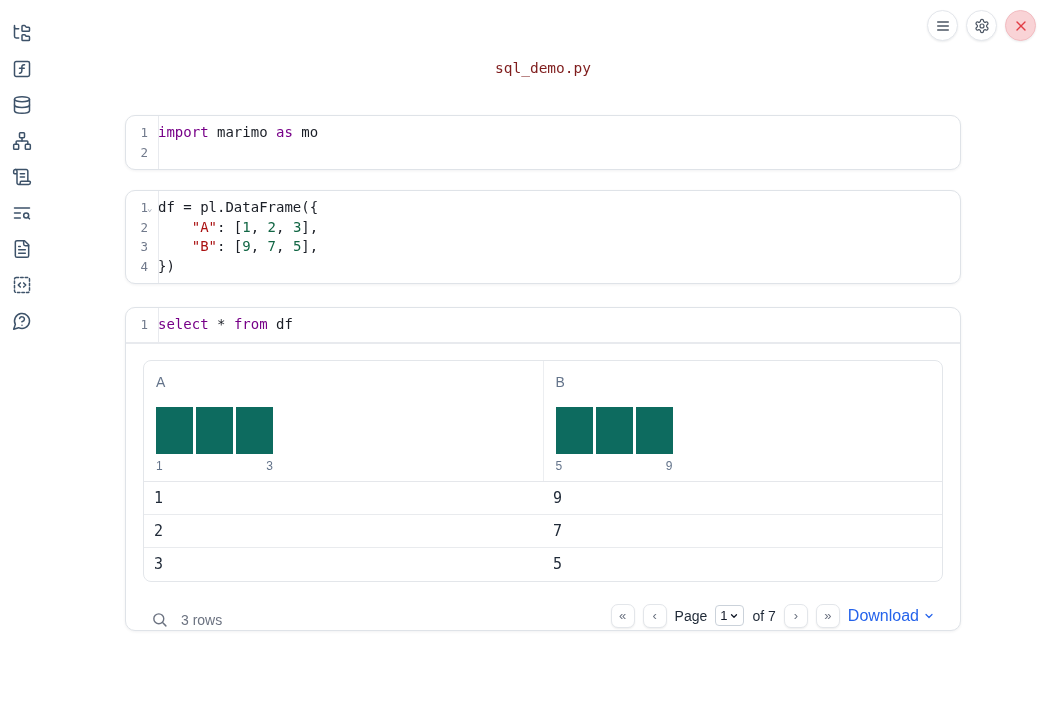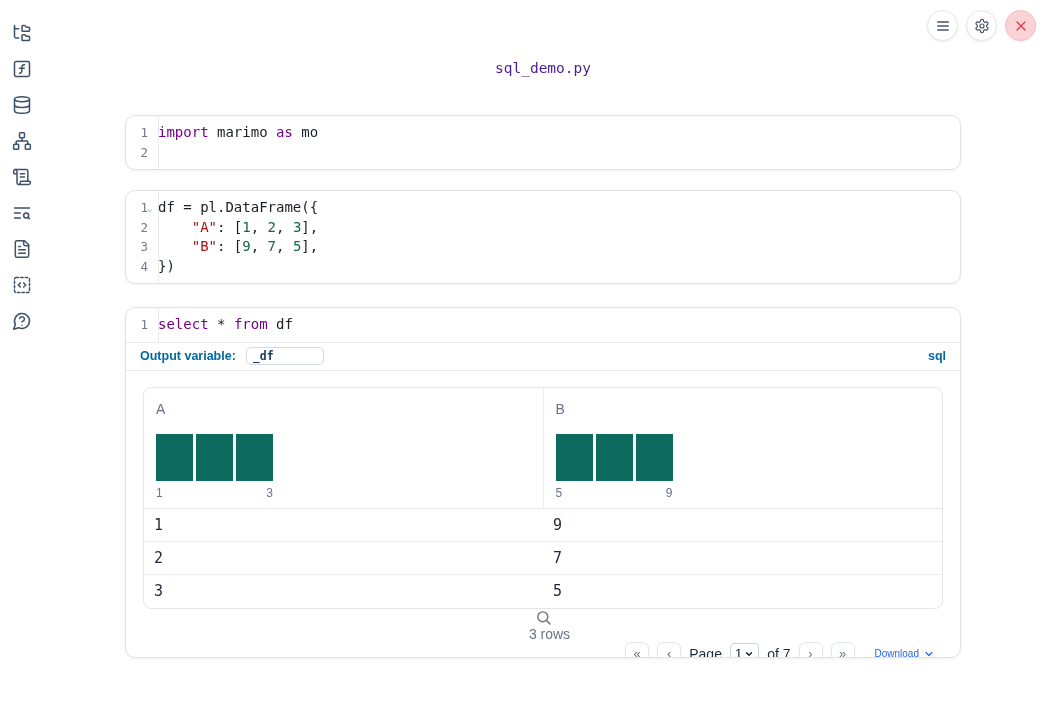--- a/index.html
+++ b/index.html
@@ -15,21 +15,21 @@
   
   .topbar { position:absolute; top:10px; right:7px; display:flex; gap:8px; }
   .circle-btn { width:31px; height:31px; border-radius:50%; background:#fff;
     border:1px solid #e4e7ec; box-shadow:0 1px 2px rgba(16,24,40,.08);
     display:flex; align-items:center; justify-content:center; color:#4b5563; }
   .circle-btn svg { width:16px; height:16px; }
   .circle-btn.close { background:#f9d3d6; border-color:#f3bcc1; color:#e23c45; }
 
   
   .main { position:absolute; left:125px; top:0; width:836px; }
-  .nb-title { padding-top:60px; text-align:center; color:#4c1d95;
+  .nb-title { padding-top:60px; text-align:center; color:#7f1d1d;
     font-family:"DejaVu Sans Mono", monospace; font-size:14.5px; }
 
   .cell { border:1px solid #dfe3e8; border-radius:10px; background:#fff;
     box-shadow:0 1px 3px rgba(15,23,42,.06); overflow:hidden; }
   .cell-1 { margin-top:39px; }
   .cell-2 { margin-top:20px; }
   .cell-3 { margin-top:23px; }
 
   .code-area { position:relative; padding:7px 0; }
   .code-area::before { content:""; position:absolute; left:32px; top:0; bottom:0;
@@ -62,36 +62,36 @@
   .col-label { color:#64748b; font-size:14px; line-height:15px; margin-bottom:17px; }
   .hist { display:flex; align-items:flex-end; gap:3px; height:47px; width:117px; }
   .hist .bar { flex:1; background:#0d6b5f; }
   .hist-axis { display:flex; justify-content:space-between; width:117px;
     margin-top:5px; color:#64748b; font-size:12px; line-height:14px; }
   .trow { display:flex; align-items:center; height:33px; border-bottom:1px solid #e9ebee;
     font-family:"DejaVu Sans Mono", monospace; font-size:15px; color:#1f2937; }
   .trow:last-child { border-bottom:none; }
   .td { flex:1; padding:0 10px; }
 
-  .tfooter { display:flex; align-items:center; height:46px; padding:0 8px;flex-direction:column; }
+  .tfooter { display:flex; align-items:flex-end; height:46px; padding:0 8px; }
   .search-icon { width:17px; height:17px; color:#6b7280; }
   .search-icon svg { width:17px; height:17px; display:block; }
   .row-count { margin-left:13px; color:#6b7280; font-size:14px; }
   .pager { margin-left:auto; display:flex; align-items:center; gap:8px; }
   .pg-btn { width:24px; height:24px; border:1px solid #e3e6ea; border-radius:7px;
     background:#fff; box-shadow:0 1px 2px rgba(0,0,0,.07); color:#6b7280;
     display:flex; align-items:center; justify-content:center;
     font-size:13px; line-height:1; cursor:pointer; }
   .page-label, .of-label { color:#1f2937; font-size:14px; }
   .page-select { display:flex; align-items:center; gap:2px; border:1px solid #cbd2da;
     border-radius:4px; padding:1px 4px; height:21px; font-size:13px; color:#111827;
     cursor:pointer; background:#fff; }
   .page-select svg { width:10px; height:10px; color:#111827; }
-  .download { margin-left:12px; display:flex; align-items:center; gap:4px;
-    color:#2563eb; font-size:10px; cursor:pointer; }
+  .download { display:flex; align-items:center; gap:4px;
+    color:#2563eb; font-size:16px; cursor:pointer; }
   .download svg { width:12px; height:12px; }
 </style>
 </head>
 <body>
 
 <aside class="sidebar">
   <div class="side-icon">
     <svg viewBox="0 0 24 24" fill="none" stroke="currentColor" stroke-width="1.8" stroke-linecap="round" stroke-linejoin="round">
         <path d="M20 10a1 1 0 0 0 1-1V6a1 1 0 0 0-1-1h-2.5a1 1 0 0 1-.8-.4l-.9-1.2A1 1 0 0 0 15 3h-2a1 1 0 0 0-1 1v5a1 1 0 0 0 1 1Z"></path>
         <path d="M20 21a1 1 0 0 0 1-1v-3a1 1 0 0 0-1-1h-2.5a1 1 0 0 1-.8-.4l-.9-1.2a1 1 0 0 0-.8-.4h-2a1 1 0 0 0-1 1v5a1 1 0 0 0 1 1Z"></path>
@@ -223,25 +223,20 @@
   </section>
 
   <section class="cell cell-3">
     <div class="code-area">
         <div class="code-line">
           <span class="gutter">1</span>
           <span class="code"><span class="tok-kw">select</span><span class="tok-pl"> * </span><span class="tok-kw">from</span><span class="tok-pl"> df</span></span>
         </div>
       </div>
     <div class="divider"></div>
-    <div class="sql-meta">
-      <span class="out-var-label">Output variable:</span>
-      <input class="out-var-input" value="_df" style="">
-      <span class="lang-badge">sql</span>
-    </div>
     <div class="divider"></div>
 
     <div class="output-area">
       <div class="table-panel">
         <div class="thead">
             <div class="th">
               <div class="col-label">A</div>
               <div class="hist">
                 <div class="bar" style="height: 100%;"></div>
                 <div class="bar" style="height: 100%;"></div>

